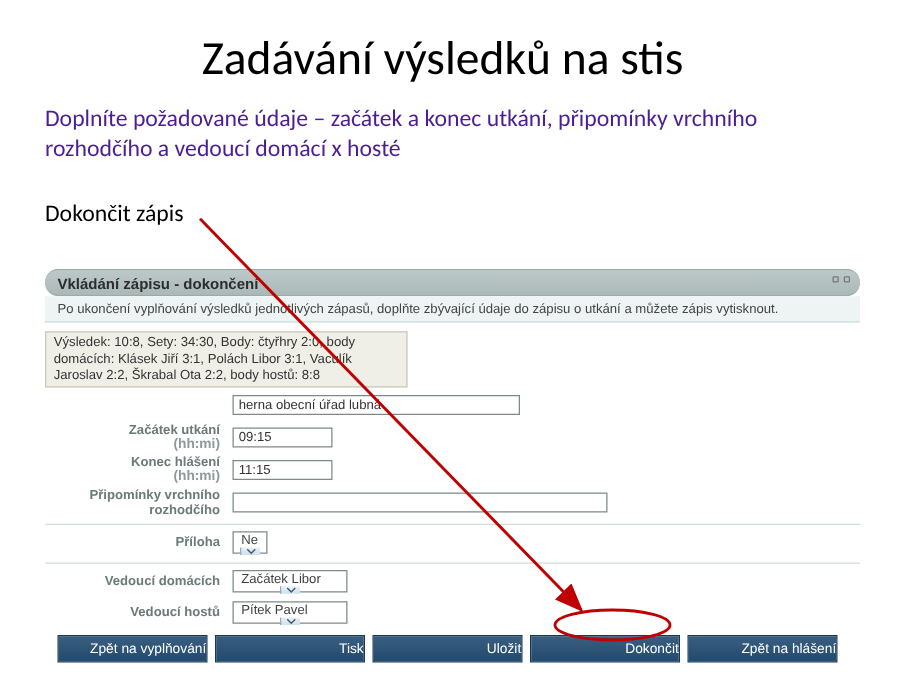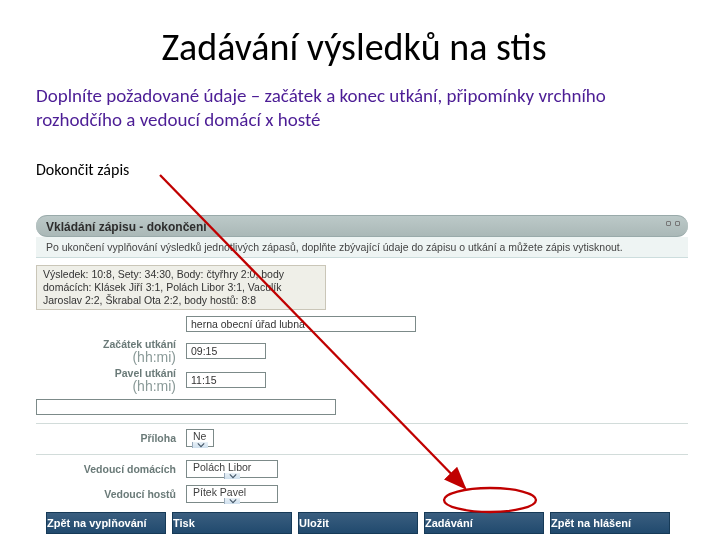--- a/index.html
+++ b/index.html
@@ -1,48 +1,48 @@
 <!DOCTYPE html>
 <html><head>
 <meta charset="utf-8">
 <style>
   * { box-sizing: border-box; margin: 0; padding: 0; }
   html, body { width: 720px; height: 540px; font-family: "Calibri", Arial, sans-serif; background: #fff; overflow: hidden; }
   .slide { position: relative; width: 720px; height: 540px; }
 
   .title { position: absolute; left: 0; right: 12px; top: 24px; text-align: center; font-size: 38px; font-weight: 400; color: #000; }
   .para1 { position: absolute; left: 36px; right: 36px; top: 84px; font-size: 19px; line-height: 1.25; color: #4c1d95; }
-  .para2 { position: absolute; left: 36px; top: 160px; font-size: 16px; color: #000; }
+  .para2 { position: absolute; left: 36px; top: 160px; font-size: 19px; color: #000; }
 
   .app { position: absolute; left: 36px; right: 32px; top: 215px; height: 300px; font-family: Tahoma, Arial, sans-serif; font-size: 11px; color: #3f3f3f; }
 
   .section-hdr { position: relative; background: linear-gradient(#bcc9c8,#aab8b7); height: 22px; line-height: 22px; padding-left: 10px; font-weight: bold; font-size: 12px; color: #2d2d2d; border-top: 1px solid #9aa; border-bottom: 1px solid #9aa; border-radius: 11px; }
   .section-hdr .dots { position: absolute; right: 8px; top: 5px; display: flex; gap: 4px; }
   .section-hdr .dots span { width: 5px; height: 5px; border: 1px solid #777; border-radius: 1px; }
 
   .infobar { background: #eef4f3; border-bottom: 1px solid #cdd; padding: 4px 10px; font-size: 10.5px; color: #444; }
 
   .form-area { padding-top: 4px; }
   .row { display: flex; align-items: center; min-height: 22px; margin-top: 3px; }
   .lbl { width: 150px; text-align: right; padding-right: 10px; font-size: 10.5px; color: #6a7a78; font-weight: bold; }
-  .lbl small { display: block; font-weight: normal; font-size: 14px; color: #8a9a98; line-height: 1; }
+  .lbl small { display: block; font-weight: bold; font-size: 11px; color: #8a9a98; line-height: 1; }
   .val { flex: 1; }
   .readonly-box { background: #efefe8; border: 1px solid #cac6b8; padding: 2px 6px; font-size: 10.5px; color: #333; width: 290px; line-height: 1.25; }
   .tbox { font-family: Tahoma, Arial, sans-serif; font-size: 10.5px; padding: 1px 4px; border: 1px solid #7c8a89; background: #fff; color: #333; }
   .tbox.sm { width: 80px; }
   .tbox.md { width: 230px; }
   .sel { display: inline-flex; align-items: center; border: 1px solid #7c8a89; background: #fff; font-size: 10.5px; height: 18px; flex-direction: column; }
   .sel .seltxt { padding: 0 6px; min-width: 90px; }
   .sel .selbtn { width: 16px; height: 16px; background: linear-gradient(#e9f1f7,#cfe0ee); border-left: 1px solid #9ab; display: flex; align-items: center; justify-content: center; }
   .sel .selbtn svg { width: 8px; height: 6px; }
 
   .divider { height: 0; border-top: 1px solid #d2dcda; margin: 5px 0 2px 0; }
 
   .btnbar { display: flex; gap: 6px; margin-top: 7px; padding-left: 10px; }
-  .btn { background: linear-gradient(#3a5e7f,#214a6e); color: #fff; font-weight: bold; font-size: 11px; padding: 4px 0; width: 120px; text-align: left; border: 1px solid #163a57; cursor: pointer; user-select: none; }
+  .btn { background: linear-gradient(#3a5e7f,#214a6e); color: #fff; font-weight: normal; font-size: 11px; padding: 4px 0; width: 120px; text-align: right; border: 1px solid #163a57; cursor: pointer; user-select: none; }
 
   .arrow-overlay { position: absolute; left: 0; top: 0; width: 720px; height: 540px; pointer-events: none; }
   .ring { position: absolute; }
 </style>
 </head>
 <body>
 
 <div class="slide">
 
   <div class="title">Zadávání výsledků na stis</div>
@@ -81,29 +81,30 @@
           <span>Začátek utkání</span>
           <small>(hh:mi)</small>
         </div>
         <div class="val">
           <input class="tbox sm" value="09:15" style="">
         </div>
       </div>
 
       <div class="row">
         <div class="lbl">
-          <span>Pavel utkání</span>
+          <span>Konec hlášení</span>
           <small>(hh:mi)</small>
         </div>
         <div class="val">
           <input class="tbox sm" value="11:15" style="">
         </div>
       </div>
 
       <div class="row">
+        <div class="lbl">Připomínky vrchního rozhodčího</div>
         <div class="val">
           <input class="tbox md" style="width: 300px;" value="">
         </div>
       </div>
 
       <div class="divider"></div>
 
       <div class="row">
         <div class="lbl">Příloha</div>
         <div class="val">
@@ -117,21 +118,21 @@
           </span>
         </div>
       </div>
 
       <div class="divider"></div>
 
       <div class="row">
         <div class="lbl">Vedoucí domácích</div>
         <div class="val">
           <span class="sel">
-            <span class="seltxt">Polách Libor</span>
+            <span class="seltxt">Začátek Libor</span>
             <span class="selbtn">
               <svg viewBox="0 0 10 6">
                   <path d="M1 1 L5 5 L9 1" fill="none" stroke="#456" stroke-width="1.4"></path>
                 </svg>
             </span>
           </span>
         </div>
       </div>
 
       <div class="row">
@@ -145,21 +146,21 @@
                 </svg>
             </span>
           </span>
         </div>
       </div>
 
       <div class="btnbar">
         <div class="btn">Zpět na vyplňování</div>
         <div class="btn">Tisk</div>
         <div class="btn">Uložit</div>
-        <div class="btn">Zadávání</div>
+        <div class="btn">Dokončit</div>
         <div class="btn">Zpět na hlášení</div>
       </div>
 
     </div>
   </div>
 
   <svg class="arrow-overlay">
     <defs>
       <marker id="ah" markerWidth="10" markerHeight="8" refX="9" refY="4" orient="auto">
         <path d="M0,0 L10,4 L0,8 Z" fill="#c00000"></path>

